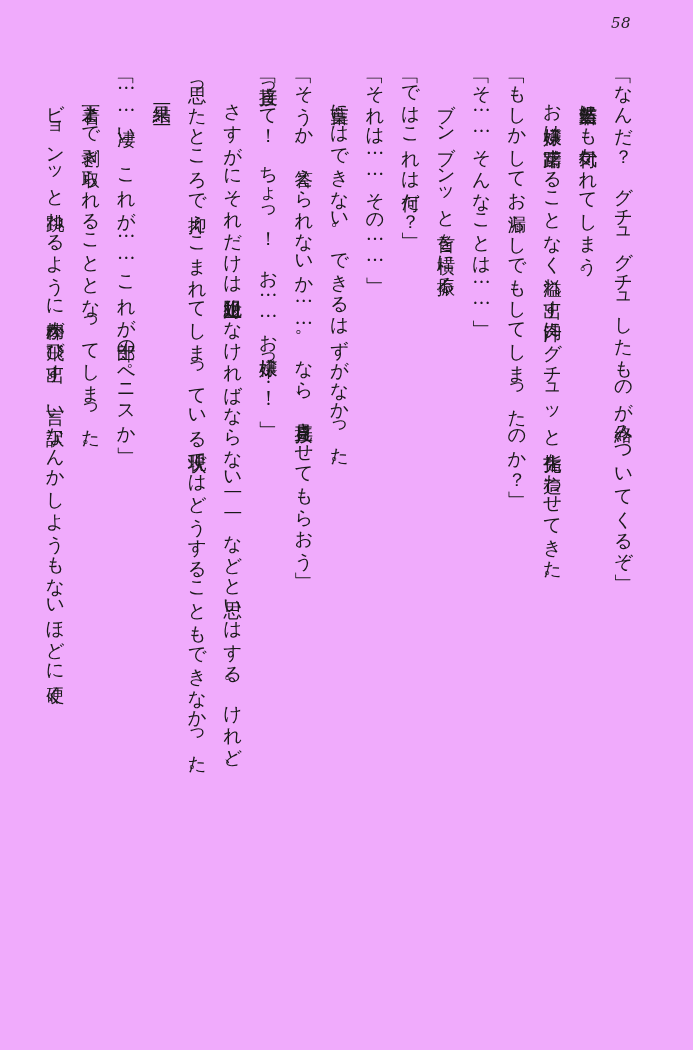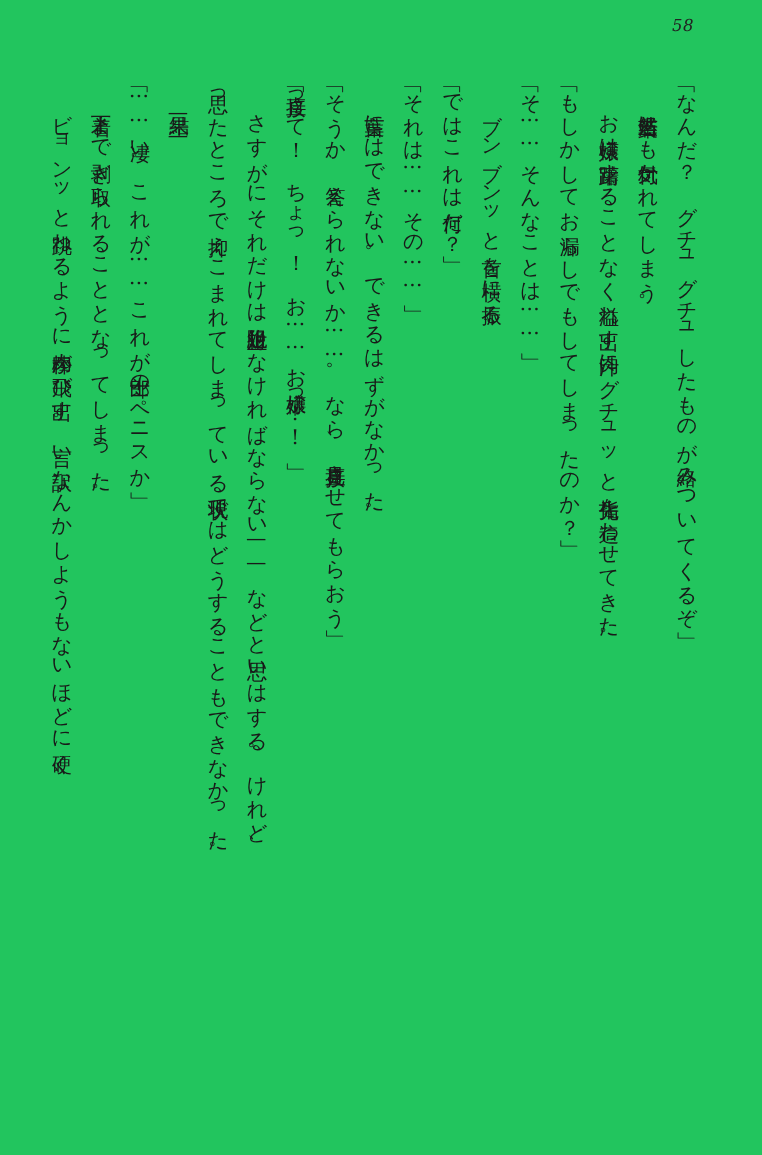--- a/index.html
+++ b/index.html
@@ -11,21 +11,21 @@
     width: 693px;
     height: 1050px;
     overflow: hidden;
     font-family: "DejaVu Serif", "Liberation Serif", serif;
     color: #1a1a1a;
   }
   .page {
     position: relative;
     width: 693px;
     height: 1050px;
-    background: #22c55e;
+    background: #f0abfc;
     box-sizing: border-box;
   }
   .page-number {
     position: absolute;
     top: 14px;
     right: 62px;
     font-size: 15px;
     font-style: italic;
     font-family: "DejaVu Serif", "Liberation Serif", serif;
     color: #222;

